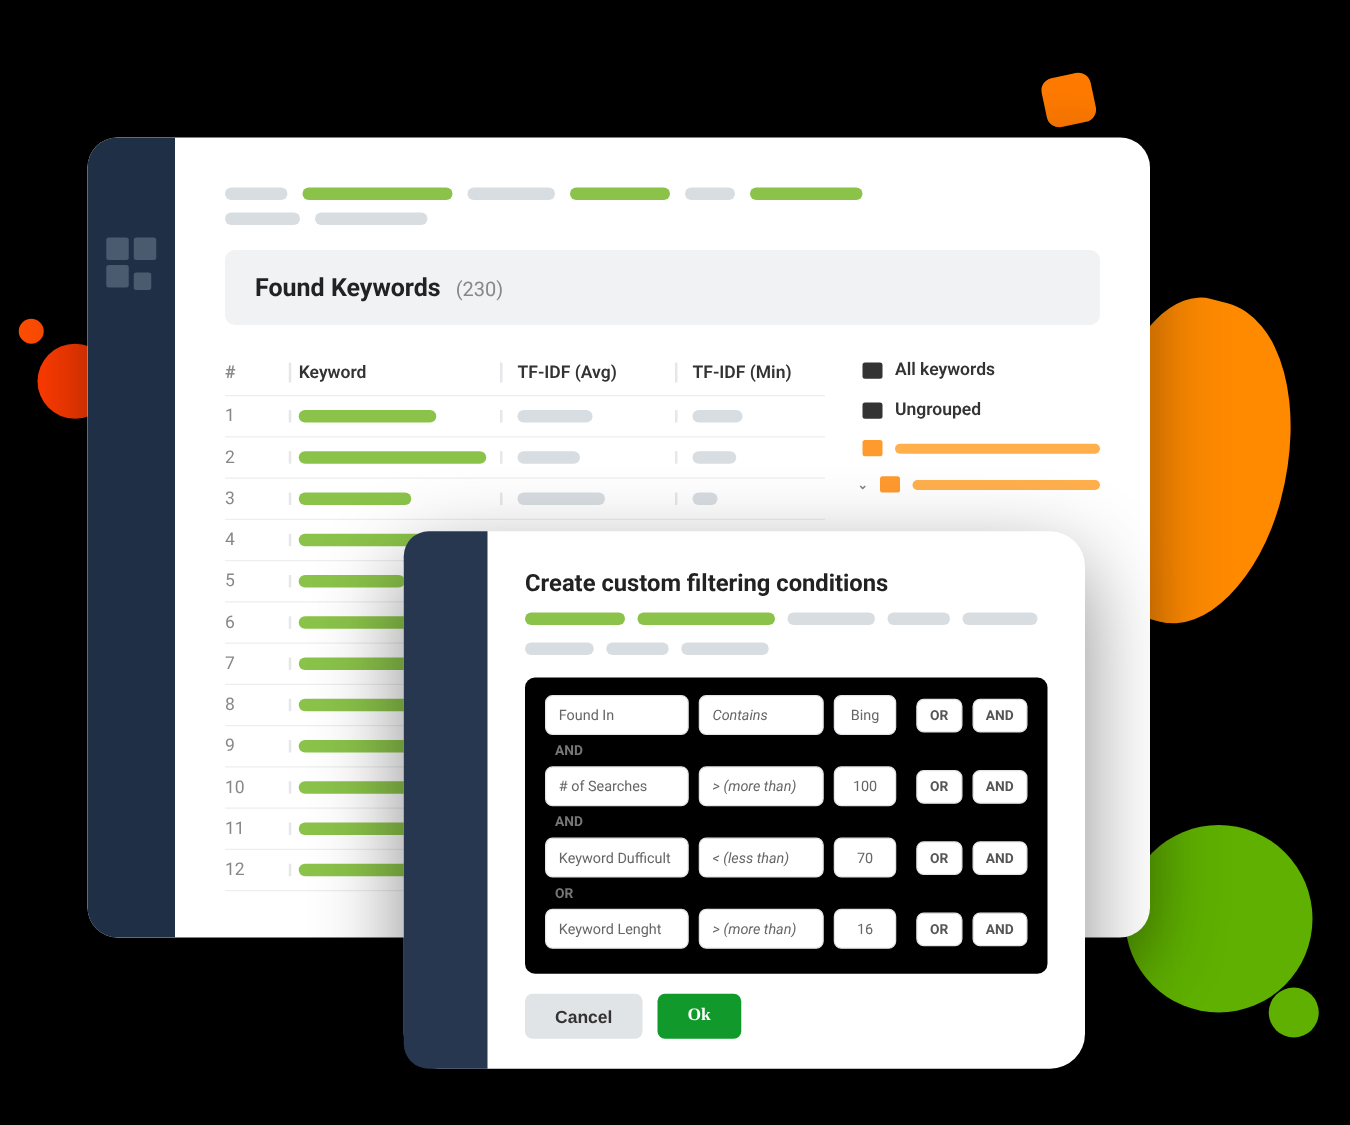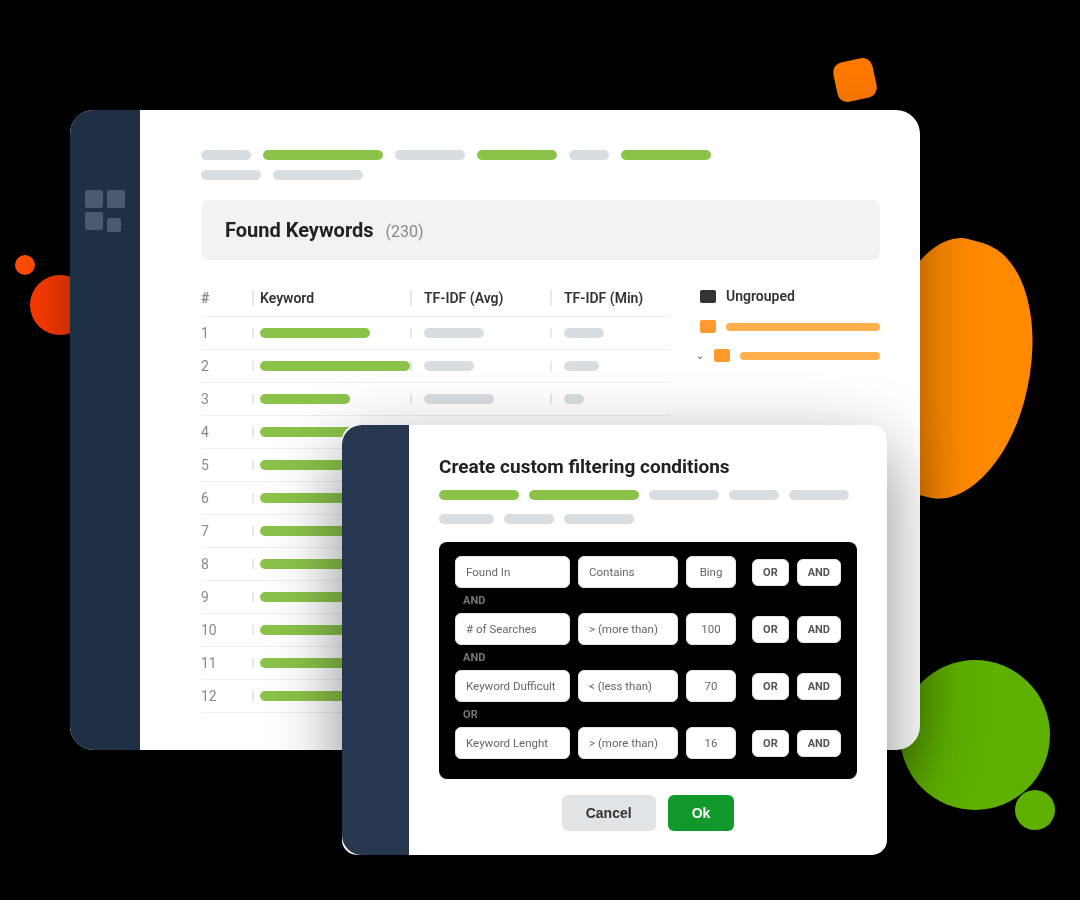--- a/index.html
+++ b/index.html
@@ -44,21 +44,21 @@
 }
 .sidebar-logo {
   display: grid;
   grid-template-columns: 18px 18px;
   grid-template-rows: 18px 18px;
   gap: 4px;
 }
 .sidebar-logo .sq { background: #4a5a6f; border-radius: 2px; }
 .sidebar-logo .sq:last-child { transform: translateY(6px); width: 14px; height: 14px; }
 
-.app-content { flex: 1; padding: 40px 40px 20px 61px; overflow: hidden; }
+.app-content { flex: 1; padding: 40px 40px 20px 40px; overflow: hidden; }
 
 
 .pill-row { display: flex; gap: 12px; margin-bottom: 10px; flex-wrap: wrap; }
 .pill { height: 10px; border-radius: 5px; }
 .pill.gy { background: #d8dde2; }
 .pill.gn { background: #8bc34a; }
 
 .section-header {
   background: #f1f2f3;
   border-radius: 8px;
@@ -86,26 +86,26 @@
 .side-panel { width: 200px; padding-left: 10px; }
 .folder-item { display: flex; align-items: center; gap: 10px; padding: 8px 0; font-size: 14px; color: #333; font-weight: 600; }
 .folder-icon { width: 16px; height: 13px; border-radius: 2px; background: #333; }
 .folder-icon.or { background: #ff9a2e; }
 .folder-item .bar { flex: 1; height: 8px; }
 .folder-item .chev { font-size: 10px; color: #888; margin-left: -4px; }
 
 
 .modal {
   position: absolute;
-  left: 342px;
+  left: 323px;
   top: 425px;
   width: 545px;
   height: 430px;
   background: #fff;
-  border-radius: 15px;
+  border-radius: 28px;
   display: flex;
   box-shadow: 0 25px 70px rgba(0,0,0,0.45);
 }
 .modal-sidebar { width: 70px; background: #27374f; border-radius: 20px 0 0 20px; }
 .modal-content { flex: 1; padding: 30px 30px 24px 30px; display: flex; flex-direction: column; }
 .modal-title { font-size: 19px; font-weight: 700; color: #222; margin-bottom: 12px; }
 .modal-pills { display: flex; gap: 10px; flex-wrap: wrap; margin-bottom: 18px; }
 
 .cond-box { background: #000000; border-radius: 8px; padding: 14px 16px; flex: 1; }
 .cond-row { display: flex; align-items: center; gap: 8px; margin-bottom: 6px; }
@@ -113,36 +113,36 @@
 .cond-select {
   background: #fff;
   border: 1px solid #e3e5e8;
   border-radius: 6px;
   padding: 8px 10px;
   font-size: 11.5px;
   color: #666;
   white-space: nowrap;
 }
 .cond-select.field { width: 115px; }
-.cond-select.op { width: 100px; }
+.cond-select.op { width: 100px; font-style: italic; }
 .cond-select.val { width: 50px; text-align: center; }
 .cond-chip {
   background: #fff;
   border-radius: 6px;
   padding: 6px 10px;
   font-size: 11px;
   font-weight: 700;
   color: #555;
   border: 1px solid #e3e5e8;
 }
 
-.modal-actions { display: flex; justify-content: center; gap: 12px; margin-top: 16px; }
+.modal-actions { display: flex; justify-content: flex-start; gap: 12px; margin-top: 16px; }
 .btn { border: none; border-radius: 6px; padding: 10px 24px; font-size: 14px; font-weight: 600; cursor: pointer; }
 .btn-cancel { background: #e1e4e7; color: #333; }
-.btn-ok { background: #119a2b; color: #fff; }
+.btn-ok { background: #119a2b; color: #fff; font-family: Liberation Serif, serif; }
 </style>
 </head>
 <body>
 
 <div class="shape shape-orange-blob"></div>
 <div class="shape shape-orange-sq"></div>
 <div class="shape shape-red-half"></div>
 <div class="shape shape-orange-dot"></div>
 <div class="shape shape-green-big"></div>
 <div class="shape shape-green-small"></div>
@@ -289,20 +289,24 @@
               <div class="col-kw">
                 <div class="bar" style="width:90px"></div>
               </div>
               <div class="col-avg"></div>
               <div class="col-min"></div>
             </div>
           </div>
       </div>
 
       <div class="side-panel">
+        <div class="folder-item">
+          <span class="folder-icon"></span>
+          <span>All keywords</span>
+        </div>
         <div class="folder-item">
           <span class="folder-icon"></span>
           <span>Ungrouped</span>
         </div>
         <div class="folder-item">
           <span class="folder-icon or"></span>
           <span class="bar" style="background:#ffb04d"></span>
         </div>
         <div class="folder-item">
           <span class="chev">⌄</span>

